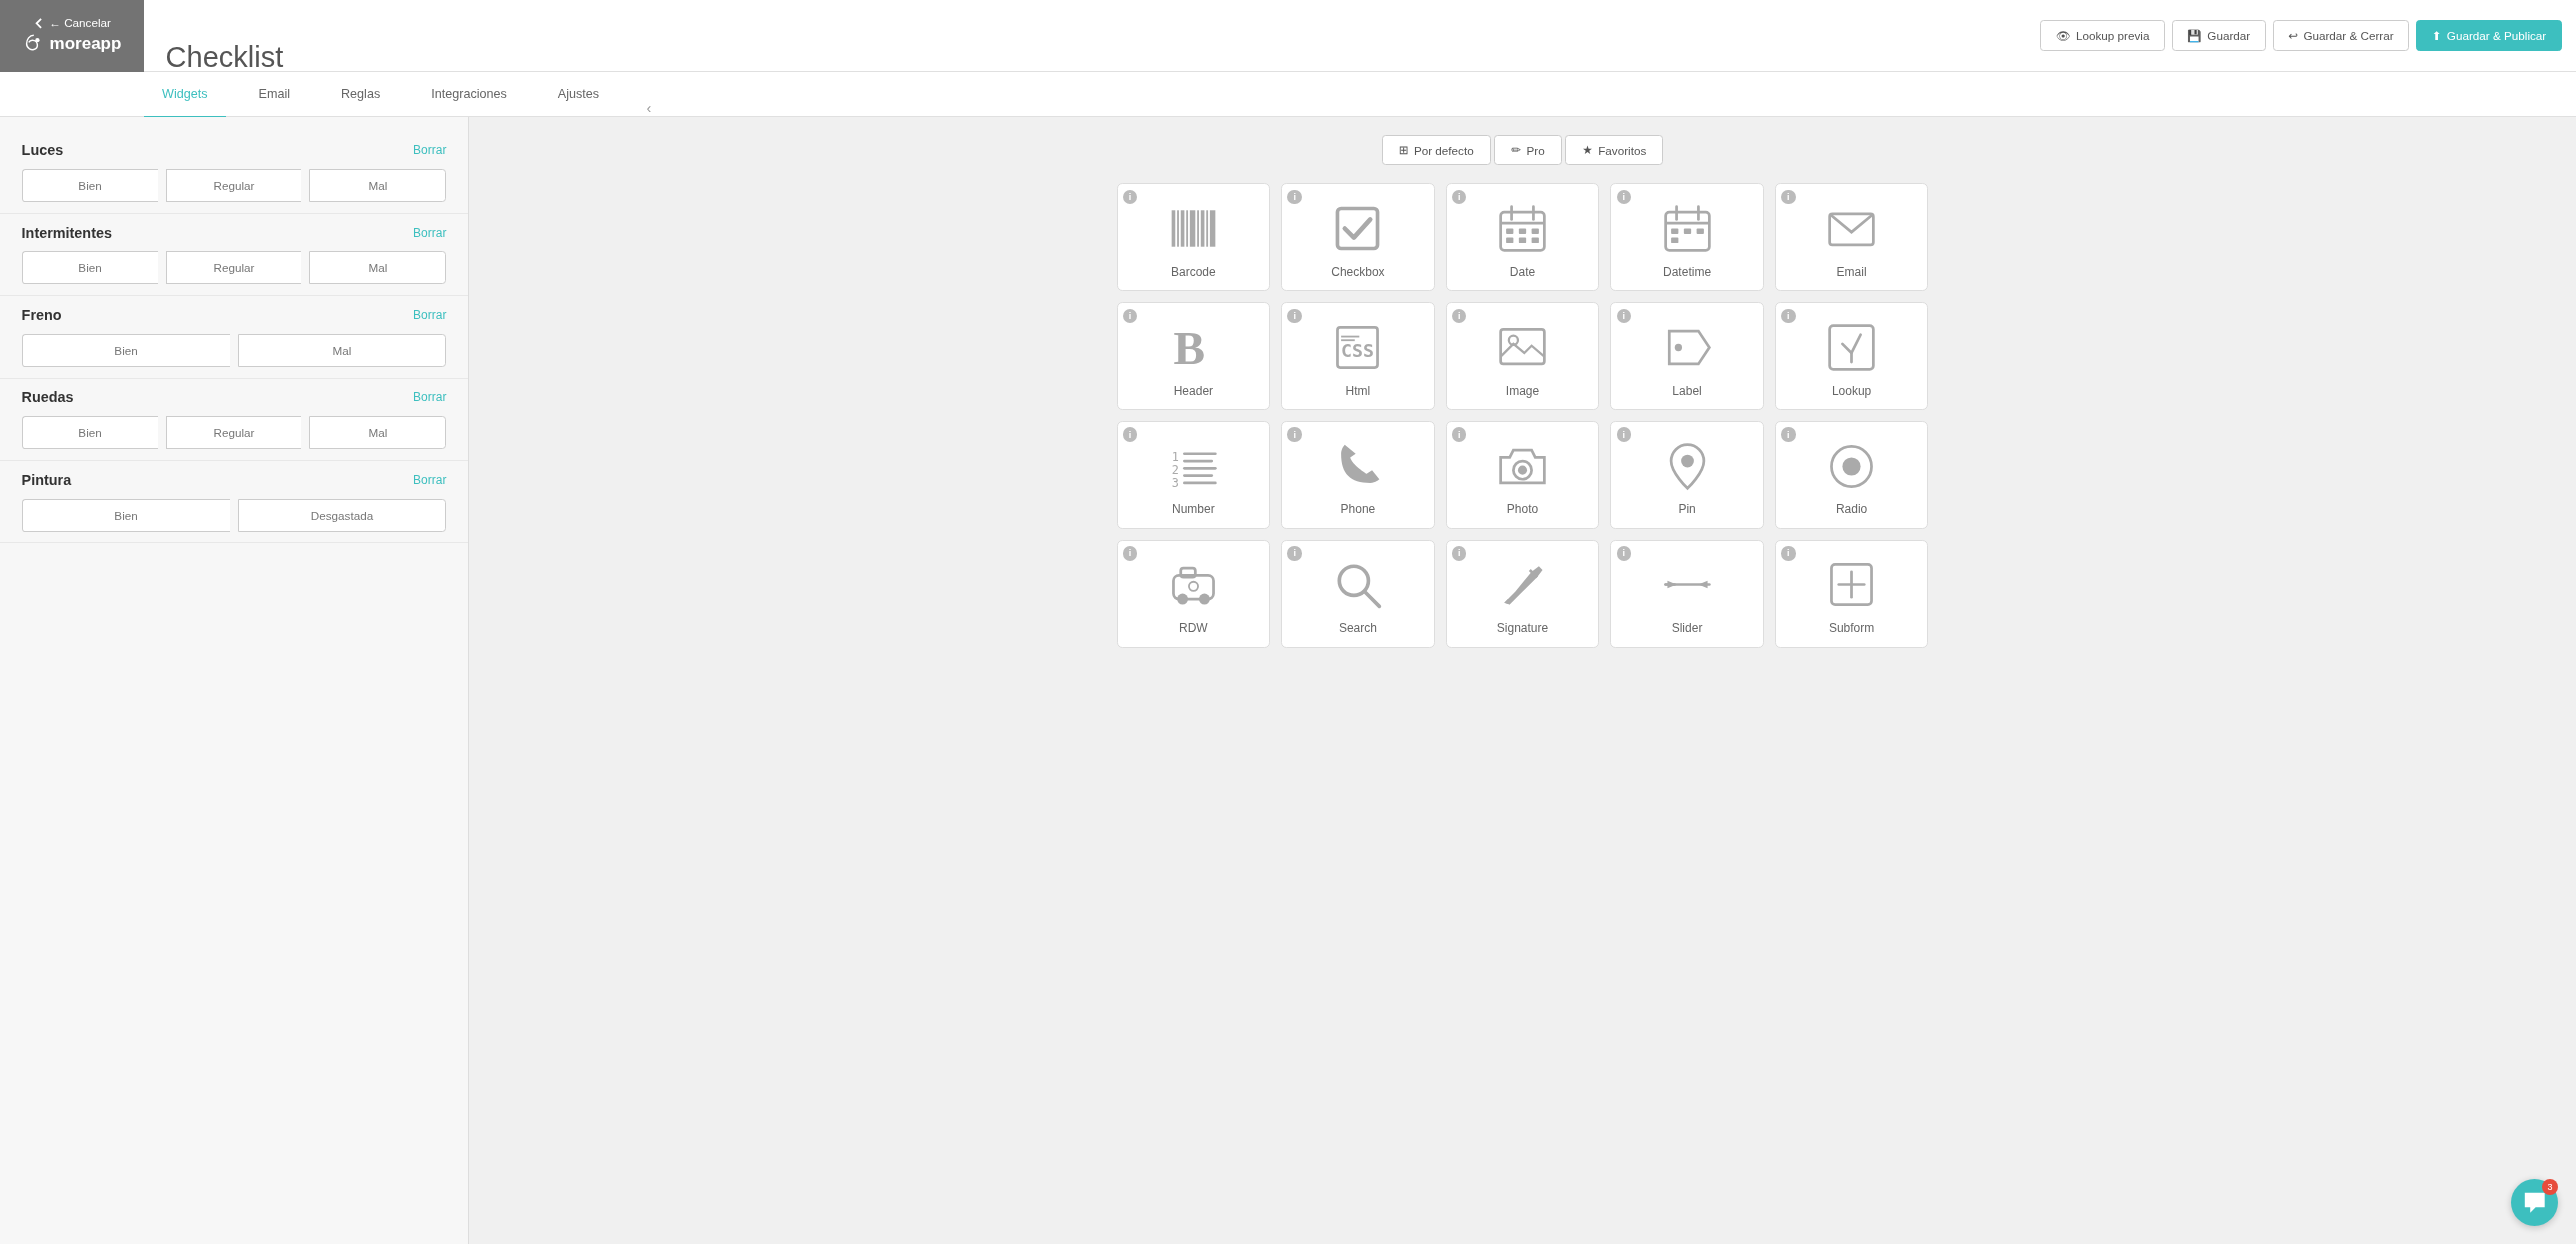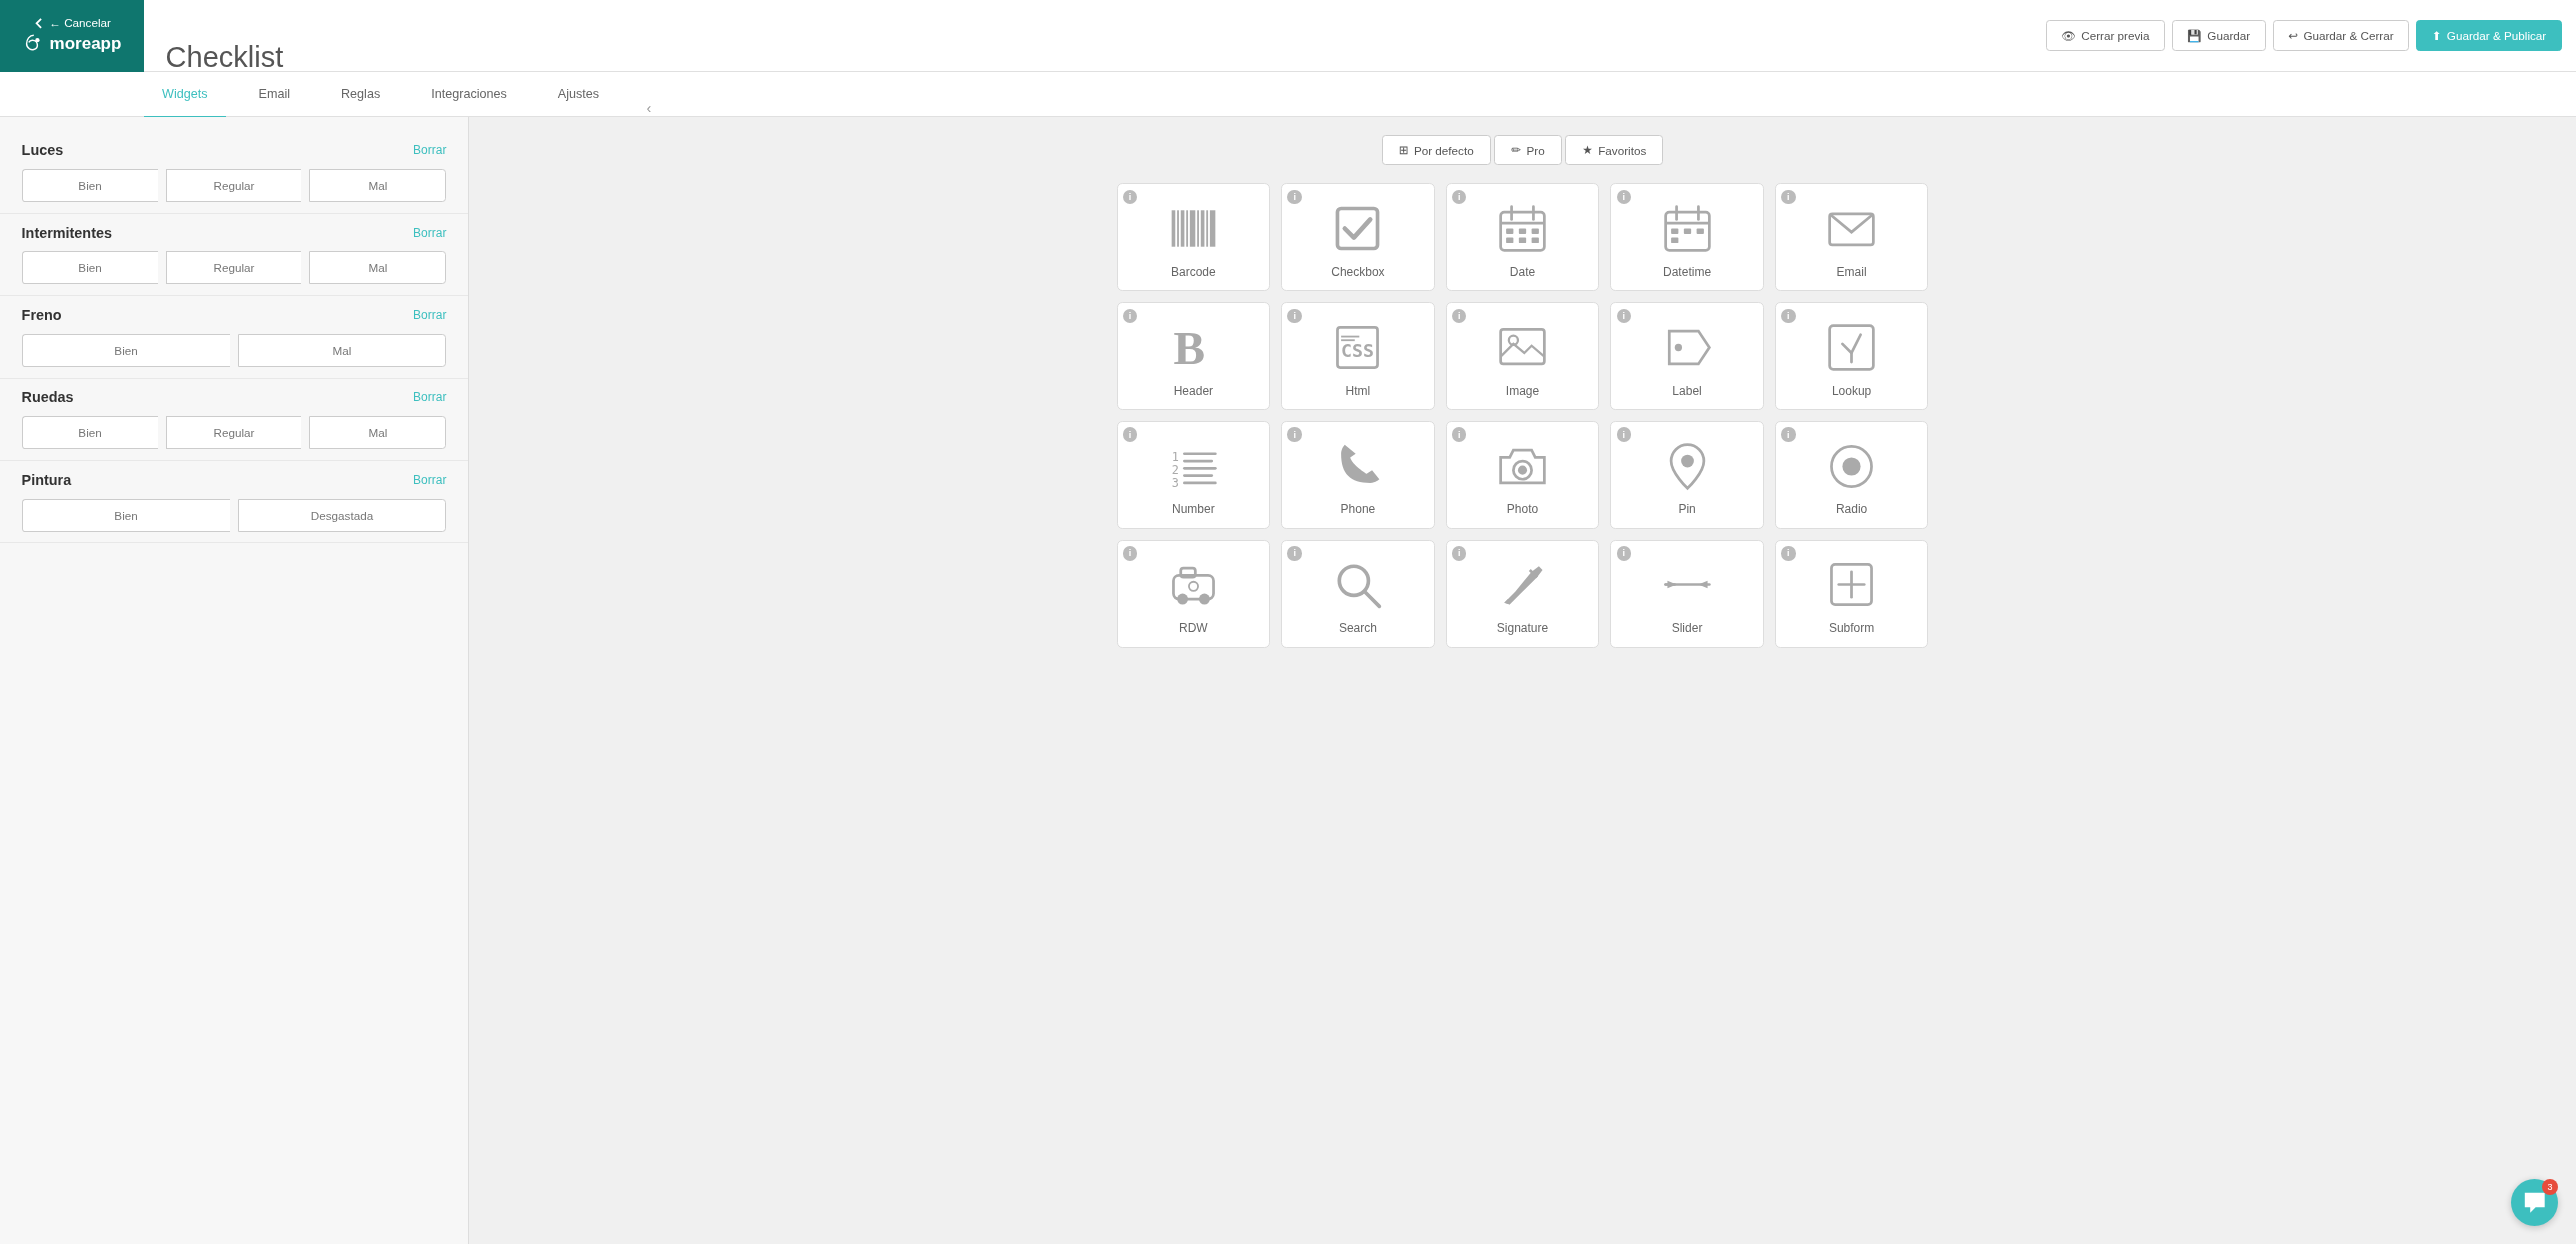--- a/index.html
+++ b/index.html
@@ -9,21 +9,21 @@
     #topbar {
       display: flex;
       align-items: center;
       height: 72px;
       background: #fff;
       border-bottom: 0.9px solid #e0e0e0;
     }
     #sidebar-header {
       width: 144px;
       min-width: 144px;
-      background: #0f766e;
+      background: #737373;
       height: 72px;
       display: flex;
       align-items: center;
       justify-content: center;
     }
     .logo-text {
       color: #fff;
       font-size: 16px;
       font-weight: bold;
       display: flex;
@@ -311,21 +311,21 @@
         <span style="color:white;font-size:17px;font-weight:bold;">moreapp</span>
       </div>
     </div>
   </div>
   <div id="page-title-area">
     <h1>Checklist</h1>
   </div>
   <div id="topbar-actions">
     <button class="btn">
       <span>👁</span>
-      <span>Cerrar previa</span>
+      <span>Lookup previa</span>
     </button>
     <button class="btn">
       <span>💾</span>
       <span>Guardar</span>
     </button>
     <button class="btn">
       <span>↩</span>
       <span>Guardar &amp; Cerrar</span>
     </button>
     <button class="btn btn-teal">

